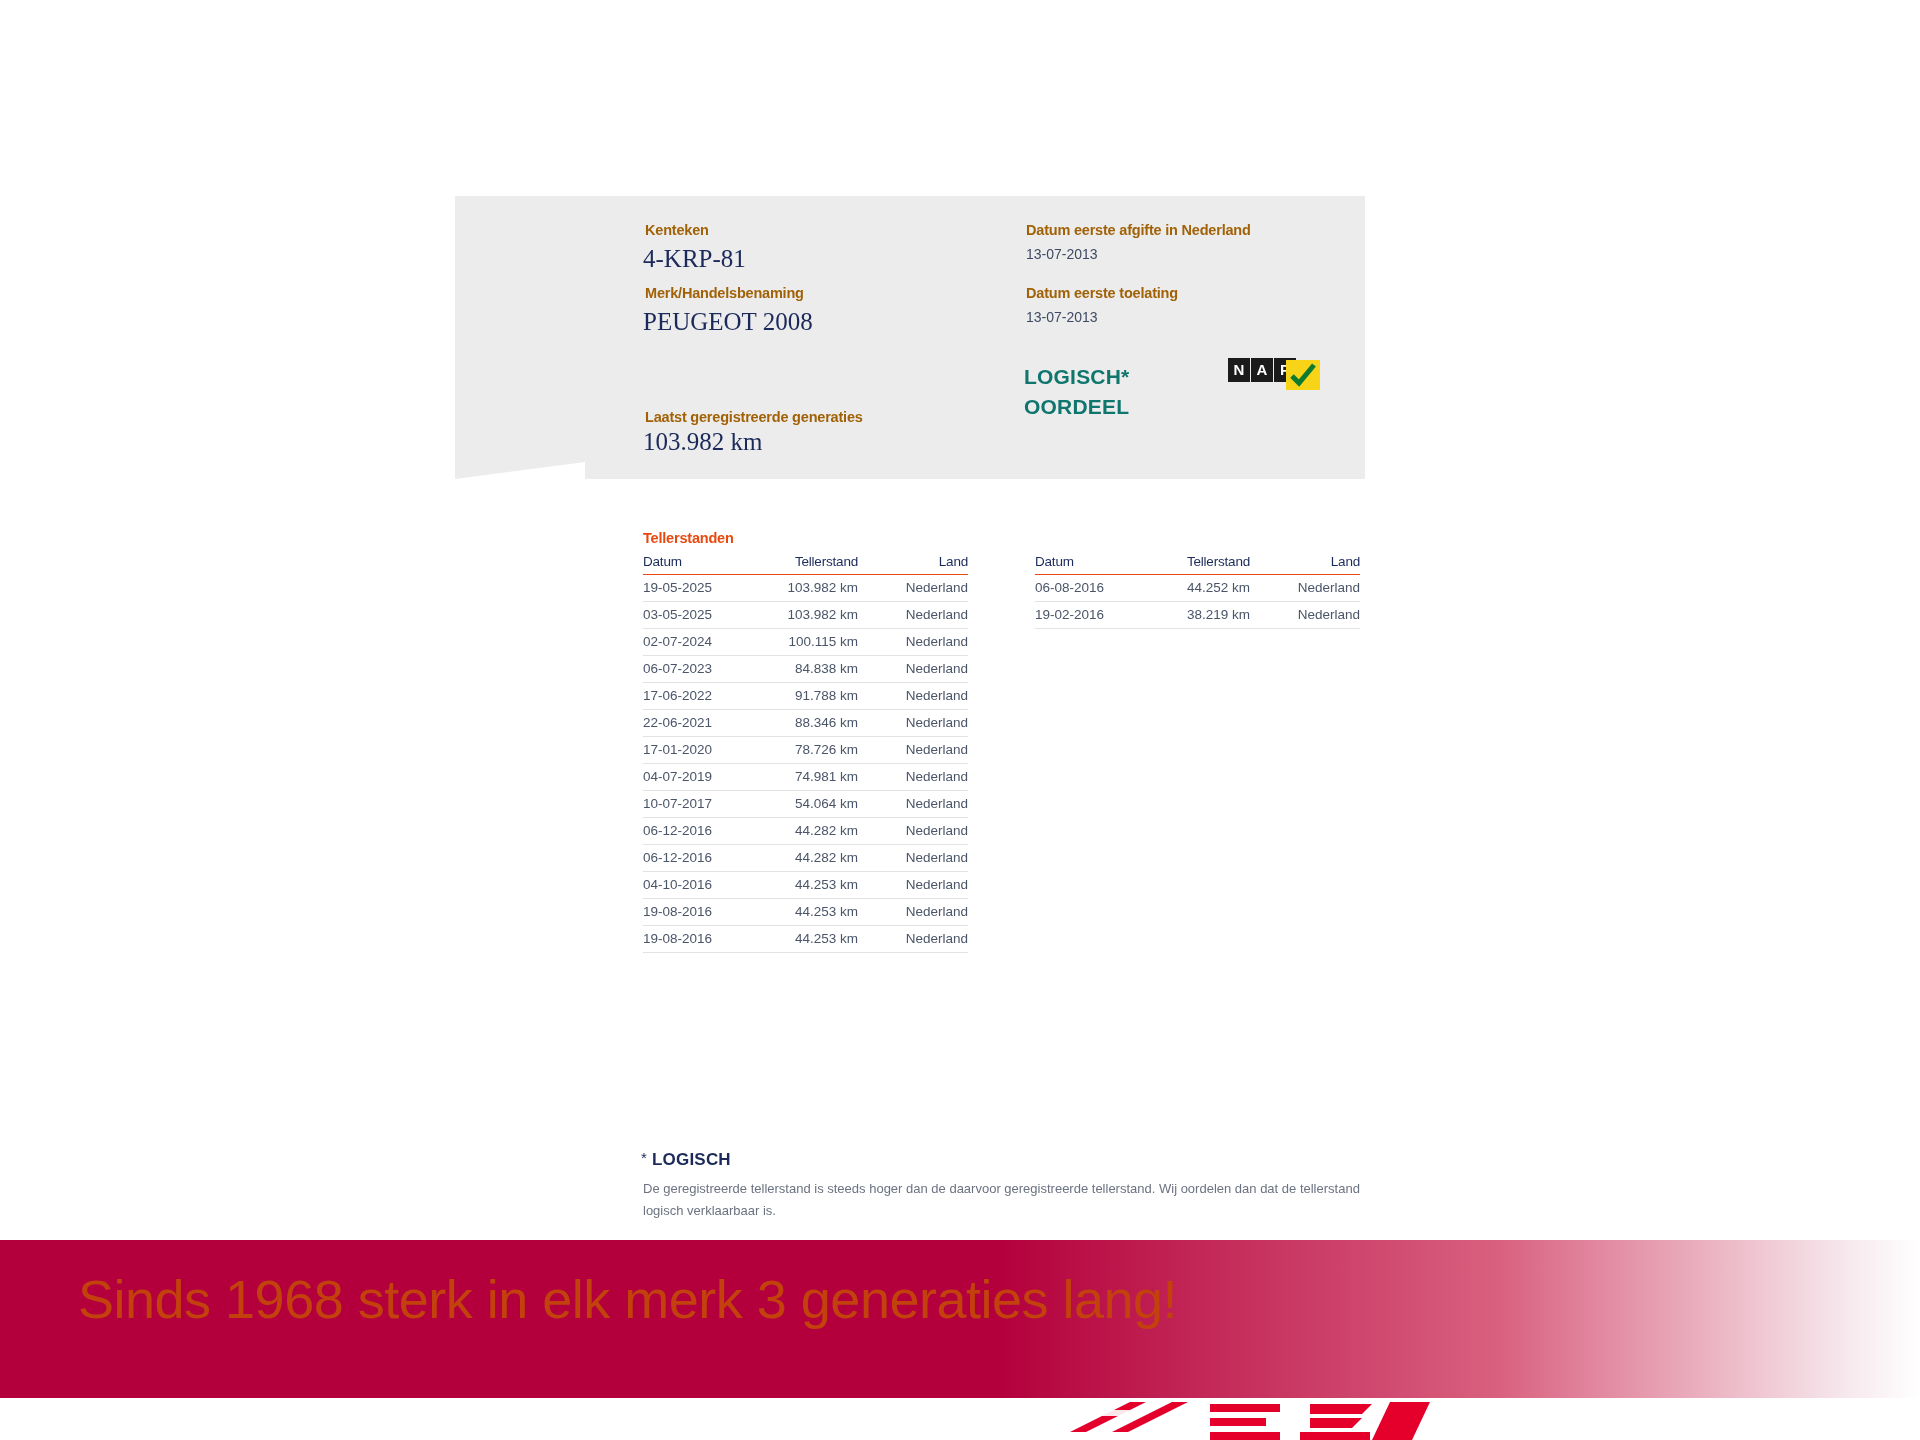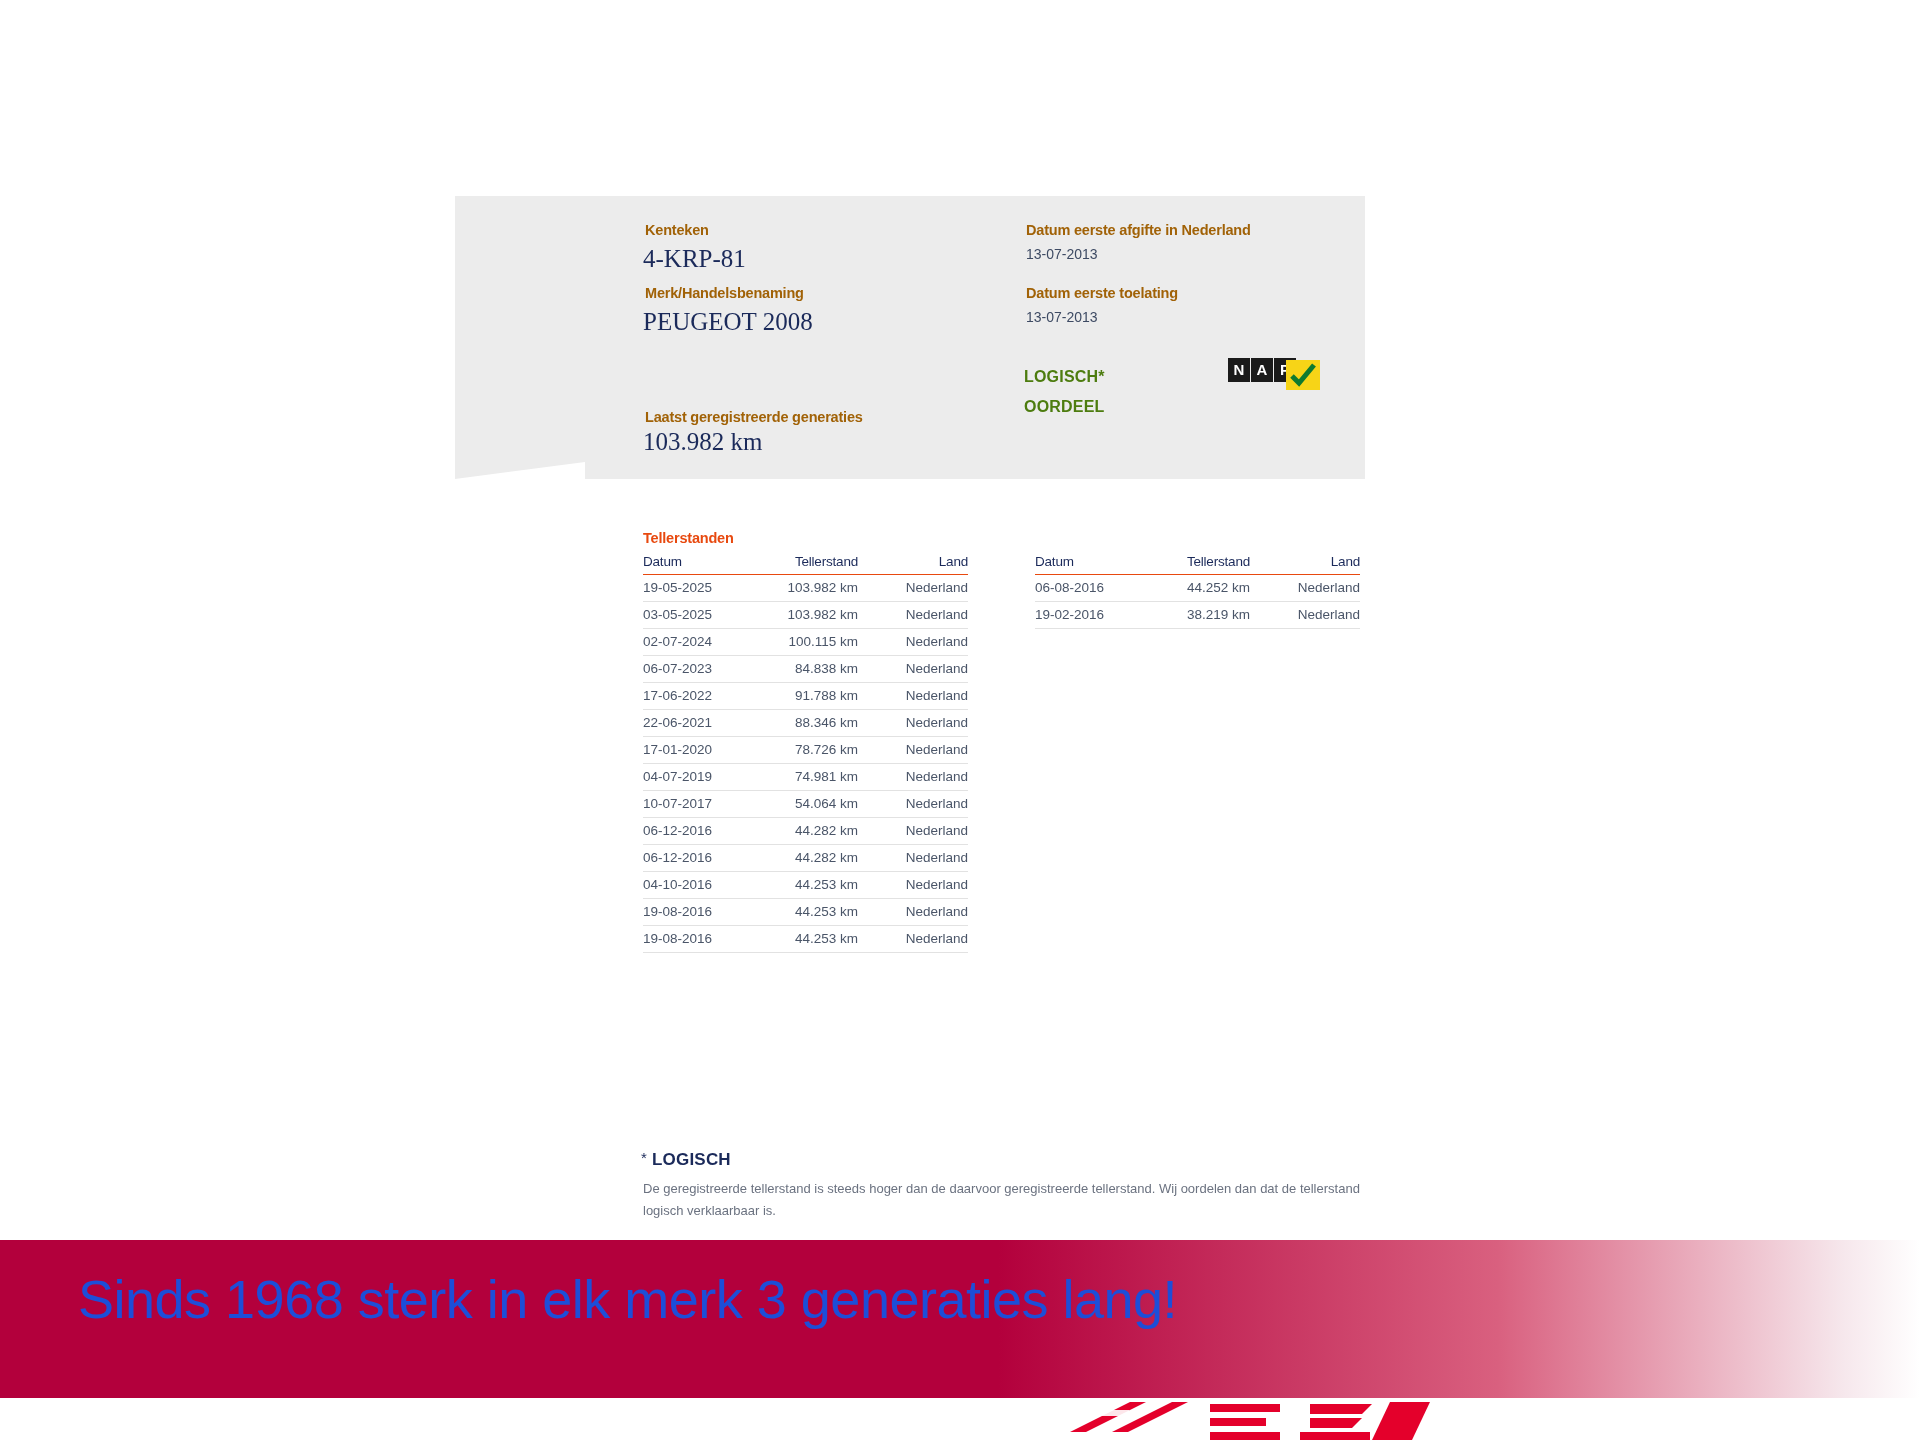--- a/index.html
+++ b/index.html
@@ -128,23 +128,23 @@
 
   .lbl-afgifte  { left: 1026px; top: 222px; }
   .val-afgifte  { left: 1026px; top: 246px; }
   .lbl-toelating{ left: 1026px; top: 285px; }
   .val-toelating{ left: 1026px; top: 309px; }
 
   .verdict {
     position: absolute;
     left: 1024px;
     top: 362px;
-    font-size: 16px;
-    font-weight: bold;
-    color: #4d7c0f;
+    font-size: 21px;
+    font-weight: bold;
+    color: #0f766e;
     line-height: 30px;
     letter-spacing: 0.2px;
   }
 
   .nap-logo {
     position: absolute;
     left: 1228px;
     top: 358px;
     width: 92px;
     height: 32px;
@@ -266,21 +266,21 @@
     top: 1240px;
     width: 1920px;
     height: 158px;
     background: linear-gradient(to right, #b3003c 0%, #b3003c 52%, #d9607f 78%, #f6e7ec 96%, #ffffff 100%);
   }
   .banner-text {
     position: absolute;
     left: 78px;
     top: 1268px;
     font-size: 54px;
-    color: #1d4ed8;
+    color: #c2410c;
     letter-spacing: -0.5px;
     font-family: "Liberation Sans", sans-serif;
   }
 
   
   .bottom-logo {
     position: absolute;
     left: 1060px;
     top: 1398px;
     width: 420px;

